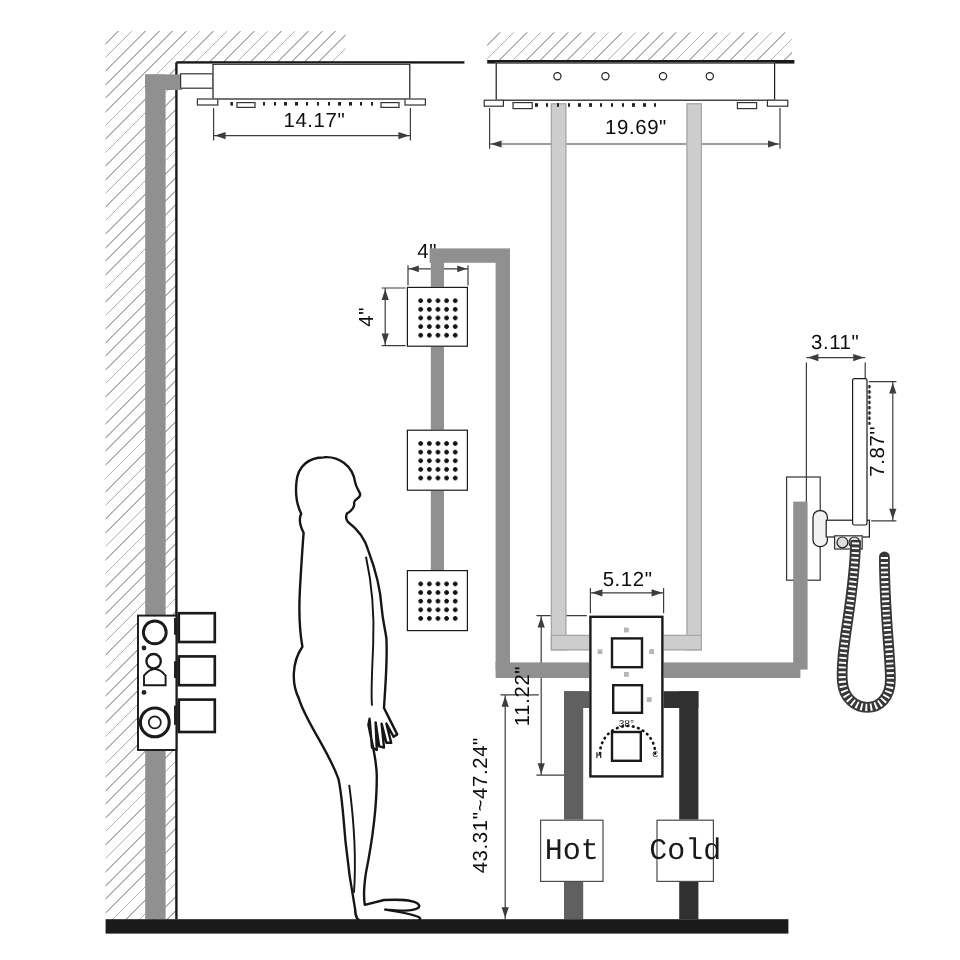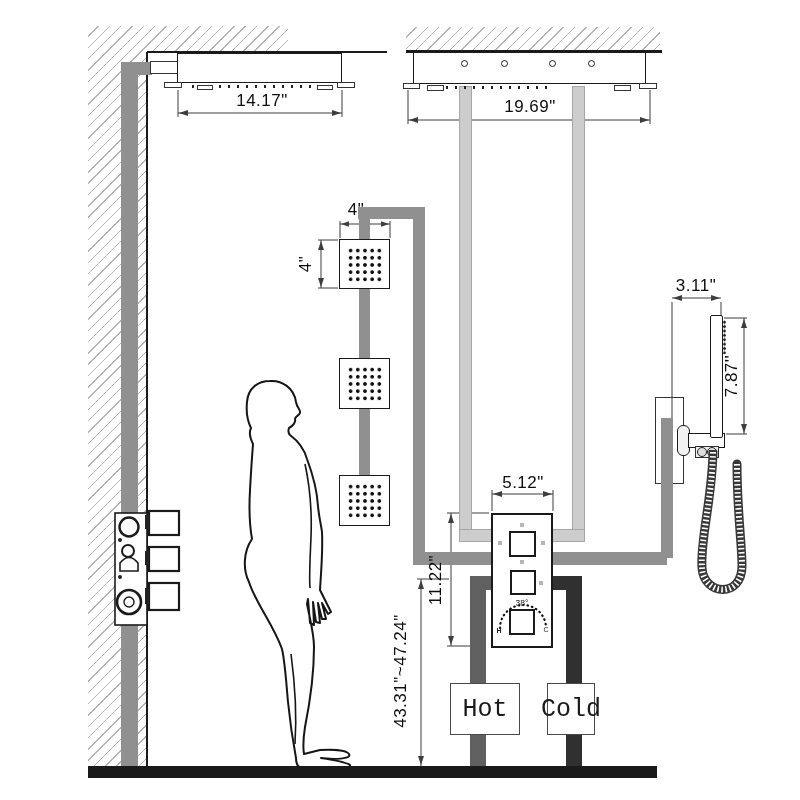--- a/index.html
+++ b/index.html
@@ -157,21 +157,21 @@
   <div class="abs part" style="left:710px;top:315px;width:13px;height:123px;border-radius:2px;"></div>
   <div class="abs spray-dots-v" style="left:722.5px;top:320px;width:3px;height:34px;"></div>
   <div class="abs thinpart" style="left:695px;top:446px;width:24px;height:12px;background:#eee;"></div>
   <div class="abs circ" style="left:697px;top:447px;width:10px;height:10px;background:#ddd;"></div>
   <div class="abs circ" style="left:707px;top:447px;width:10px;height:10px;background:#ddd;"></div>
   <svg width="70" height="165" viewBox="0 0 70 165" style="left:690px;top:450px;">
     <path d="M23,2 C22,50 10,90 12,118 C14,146 52,148 52,116 C52,95 47,60 47,14" fill="none" stroke="#383838" stroke-width="9" stroke-linecap="round"></path>
     <path d="M23,2 C22,50 10,90 12,118 C14,146 52,148 52,116 C52,95 47,60 47,14" fill="none" stroke="#ffffff" stroke-width="6" stroke-linecap="butt" stroke-dasharray="1.6,2.4"></path>
   </svg>
 
-  <div class="supplybox" style="left:450px;top:683px;width:70px;height:52px;">
+  <div class="supplybox" style="left:450px;top:683px;width:53px;height:52px;">
     <span>Hot</span>
   </div>
   <div class="supplybox" style="left:547px;top:683px;width:48px;height:52px;">
     <span>Cold</span>
   </div>
 
   <svg width="140" height="400" viewBox="0 0 140 400" style="left:225px;top:372px;">
     <path fill="#fff" stroke="#161616" stroke-width="2" stroke-linejoin="round" d="
       M45,9
       C57,8 69,16 71,30 C72,36 76,38 75,41 C74,44 70,44 70,47

